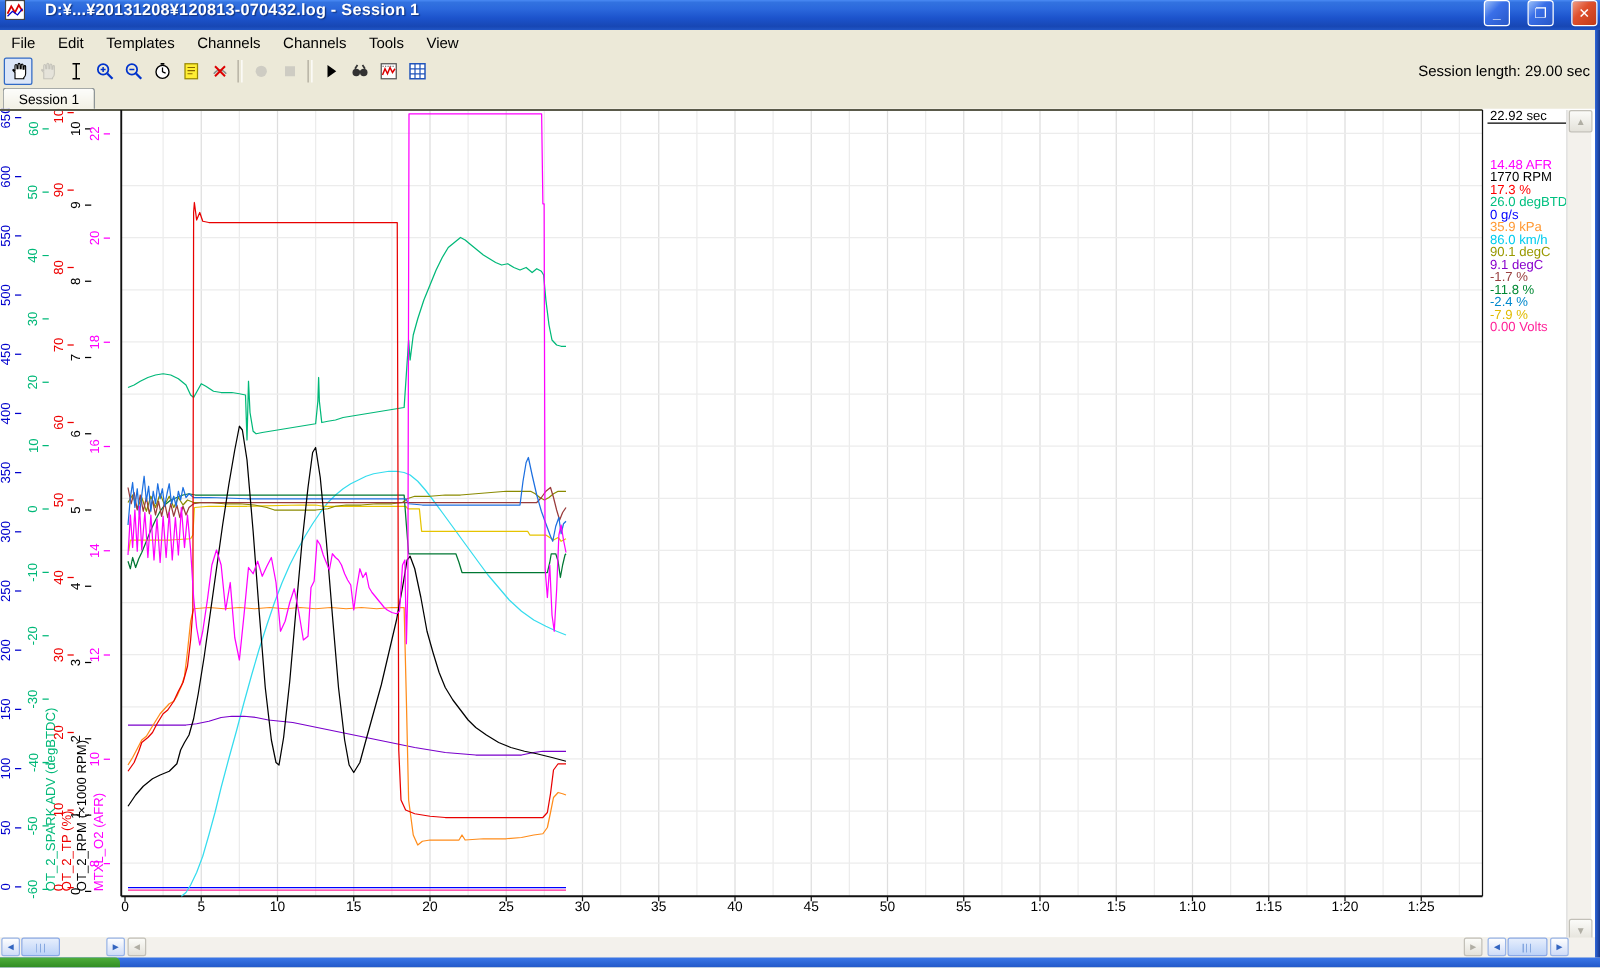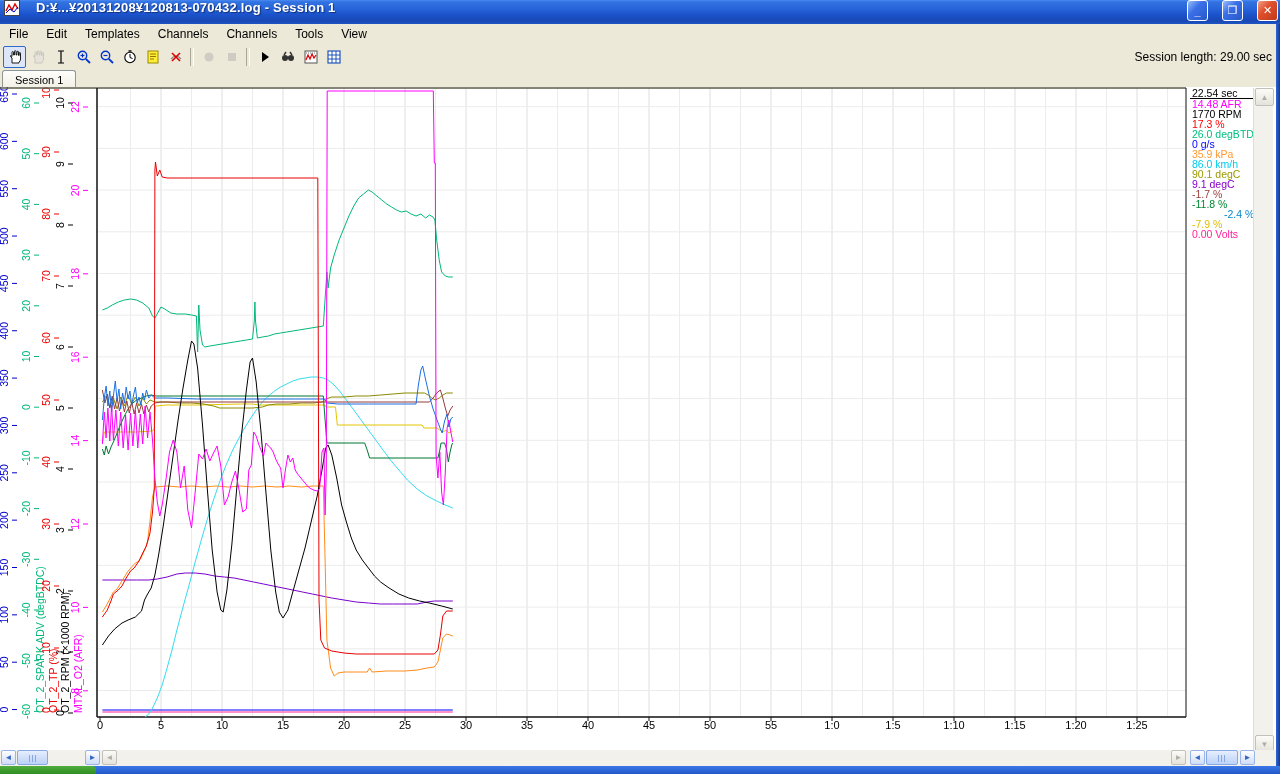--- a/index.html
+++ b/index.html
@@ -419,33 +419,33 @@
         <polyline points="102.4,449 104.3,455 106.1,446 108.5,454 111.0,447 113.4,442 117.1,433 120.7,424 124.4,416 128.1,409 131.7,404 136.6,400 141.5,398 146.4,396 151.2,395 156.1,396 173.2,396 222.0,396 270.8,396 323.3,396 325.1,420 326.9,443 364.7,443 367.2,450 369.6,458 437.9,458 439.8,450 441.0,443 444.6,443 446.5,449 448.3,462 450.1,452 452.0,444 452.8,443" fill="none" stroke="#007733" stroke-width="1" stroke-linejoin="round"></polyline>
         <polyline points="102.4,402 106.1,396 109.8,407 113.4,398 117.1,409 120.7,397 124.4,406 128.1,395 131.7,404 135.4,397 139.0,406 142.7,398 146.4,404 150.0,400 154.9,402 167.1,402 179.3,403 191.5,403 203.7,404 213.5,406 219.6,408 234.2,408 252.5,408 262.3,407 268.4,405 276.9,404 289.1,404 301.3,403 313.5,403 322.0,402 325.7,399 331.8,397 344.0,397 356.2,396 368.4,396 380.6,395 392.8,394 405.0,393 417.2,393 424.5,393 428.2,395 431.8,398 435.5,400 439.2,398 442.8,395 446.5,393 450.1,393 452.8,393" fill="none" stroke="#8a8a00" stroke-width="1" stroke-linejoin="round"></polyline>
         <polyline points="102.4,390 104.9,403 107.3,394 109.8,408 112.2,396 114.6,409 117.1,398 119.5,411 122.0,400 124.4,412 126.8,401 129.3,413 131.7,402 134.2,414 136.6,403 139.0,413 141.5,404 143.9,414 146.4,405 148.8,412 151.2,406 154.9,403 161.0,402 222.0,402 283.0,402 344.0,402 405.0,402 429.4,402 433.1,398 436.7,393 440.4,390 442.8,398 445.3,408 447.7,416 450.1,410 452.8,406" fill="none" stroke="#993b3b" stroke-width="1" stroke-linejoin="round"></polyline>
         <polyline points="102.4,420 104.3,398 106.1,386 107.9,406 109.8,391 111.6,412 113.4,396 115.3,381 117.1,401 118.9,389 120.7,409 122.6,393 124.4,403 126.2,387 128.1,399 129.9,391 131.7,405 133.6,395 135.4,387 137.2,403 139.0,397 140.9,405 142.7,393 144.5,400 146.4,390 148.8,398 151.2,395 154.9,398 167.1,398 197.6,399 246.4,399 295.2,399 324.5,399 326.9,403 337.9,404 368.4,404 416.0,404 418.4,385 420.9,370 422.7,366 425.7,380 429.4,396 433.1,409 436.7,419 440.4,429 442.2,433 444.6,421 447.1,414 448.9,427 450.8,419 452.8,417" fill="none" stroke="#1c6fe0" stroke-width="1" stroke-linejoin="round"></polyline>
         <polyline points="102.4,310 107.3,308 112.2,305 118.3,302 124.4,300 130.5,299 136.6,300 142.7,303 148.8,308 152.5,316 154.9,318 161.0,307 164.7,309 170.8,313 176.9,314 185.4,314 191.5,315 196.4,316 197.6,352 198.8,305 200.0,330 202.5,345 204.9,347 209.8,346 215.9,345 222.0,344 228.1,343 234.2,342 240.3,341 246.4,340 252.5,339 254.3,321 254.9,302 255.5,321 257.4,338 262.3,337 268.4,336 274.5,334 280.6,333 286.7,332 292.8,331 298.9,330 305.0,329 311.1,328 317.2,327 323.3,326 325.7,290 326.9,272 328.1,288 330.6,268 334.2,255 339.1,240 344.0,228 348.9,216 353.8,206 358.6,198 363.5,194 368.4,190 372.1,192 376.9,196 381.8,200 386.7,204 391.6,207 396.5,210 401.3,212 406.2,211 411.1,214 416.0,216 420.9,214 425.7,218 429.4,215 433.1,217 434.9,220 436.7,240 439.2,260 441.6,272 445.3,276 448.9,277 452.8,277" fill="none" stroke="#00b878" stroke-width="1" stroke-linejoin="round"></polyline>
         <polyline points="102.4,617 107.3,610 111.0,601 113.4,594 118.3,590 122.0,586 125.6,579 130.5,571 134.2,568 139.0,561 142.7,553 146.4,546 150.0,533 152.5,512 154.3,488 154.9,170 155.5,162 157.3,176 159.8,170 162.2,177 167.1,178 317.8,178 319.0,600 320.8,640 324.5,648 331.8,651 344.0,653 356.2,654 434.3,654 437.9,650 440.4,635 442.8,616 446.5,611 452.8,611" fill="none" stroke="#e80000" stroke-width="1" stroke-linejoin="round"></polyline>
         <polyline points="102.4,645 108.5,636 114.6,629 122.0,623 128.1,620 135.4,617 141.5,611 144.5,600 147.6,594 151.2,588 154.9,575 158.6,555 163.4,525 168.3,490 173.2,455 178.1,420 183.0,388 187.8,360 191.5,341 193.9,344 197.6,368 202.5,425 207.4,490 212.2,550 217.1,592 220.8,610 223.2,612 226.9,590 231.8,545 236.6,490 241.5,435 246.4,390 250.1,362 252.5,358 256.2,382 261.0,432 265.9,492 270.8,550 275.7,592 279.3,612 283.0,618 287.9,610 292.8,592 298.9,570 305.0,548 311.1,522 317.2,496 322.0,470 325.7,448 328.1,445 331.8,455 336.7,478 341.6,505 346.4,522 351.3,538 356.2,550 362.3,560 368.4,568 374.5,576 380.6,582 389.1,588 398.9,594 408.7,598 419.6,601 429.4,603 441.6,606 452.8,609" fill="none" stroke="#000000" stroke-width="1" stroke-linejoin="round"></polyline>
         <polyline points="102.4,444 104.3,412 106.1,438 107.9,408 109.8,441 111.6,405 113.4,440 115.9,410 118.3,446 120.7,412 123.2,448 125.6,415 128.1,450 130.5,413 132.9,446 135.4,410 137.8,448 140.3,414 142.7,444 145.1,406 147.6,438 150.0,412 152.5,440 154.9,478 157.3,502 159.8,516 162.2,505 165.9,480 169.5,452 173.2,440 176.9,452 180.5,488 184.2,466 187.8,510 191.5,528 195.2,492 198.8,454 202.5,459 206.1,449 209.8,461 213.5,453 217.1,446 220.8,466 224.4,505 228.1,497 231.8,482 235.4,471 239.1,490 242.7,512 246.4,509 248.8,470 251.3,465 253.7,432 256.2,436 258.6,444 261.0,450 263.5,456 265.9,443 268.4,446 270.8,448 273.2,452 275.7,459 278.1,464 280.6,468 283.0,488 285.4,470 287.9,455 290.3,462 292.8,458 295.2,470 297.6,474 300.1,477 302.5,480 305.0,483 307.4,486 309.8,488 313.5,490 317.2,491 319.6,489 322.0,452 323.9,448 325.1,515 326.3,470 327.2,91 433.3,91 434.3,163 435.3,163 436.1,455 437.9,478 439.8,452 441.6,492 443.4,505 445.3,472 447.1,428 448.9,420 450.8,432 452.8,442" fill="none" stroke="#ff00ff" stroke-width="1" stroke-linejoin="round"></polyline>
       </svg>
     <div id="legend">
-        <div class="lgitem lgtime">22.54 sec</div>
-        <div class="lgitem" style="color: rgb(255, 0, 255);">14.48 AFR</div>
+        <div class="lgitem lgtime">22.92 sec</div>
+        <div class="lgitem" style="color: rgb(255, 0, 255); margin-top: 28px;">14.48 AFR</div>
         <div class="lgitem" style="color: rgb(0, 0, 0);">1770 RPM</div>
         <div class="lgitem" style="color: rgb(255, 0, 0);">17.3 %</div>
         <div class="lgitem" style="color: rgb(0, 192, 128);">26.0 degBTDC</div>
         <div class="lgitem" style="color: rgb(0, 0, 255);">0 g/s</div>
         <div class="lgitem" style="color: rgb(255, 153, 51);">35.9 kPa</div>
         <div class="lgitem" style="color: rgb(0, 204, 238);">86.0 km/h</div>
         <div class="lgitem" style="color: rgb(153, 153, 0);">90.1 degC</div>
         <div class="lgitem" style="color: rgb(136, 0, 204);">9.1 degC</div>
         <div class="lgitem" style="color: rgb(153, 64, 64);">-1.7 %</div>
         <div class="lgitem" style="color: rgb(0, 136, 51);">-11.8 %</div>
-        <div class="lgitem" style="color: rgb(0, 136, 204); margin-left: 32px;">-2.4 %</div>
+        <div class="lgitem" style="color: rgb(0, 136, 204);">-2.4 %</div>
         <div class="lgitem" style="color: rgb(224, 187, 0);">-7.9 %</div>
         <div class="lgitem" style="color: rgb(255, 34, 153);">0.00 Volts</div>
       </div>
     <div id="vscroll">
       <div class="sbtn disabled" style="top:0px">▲</div>
       <div class="sbtn disabled" style="top:647px">▼</div>
     </div>
   </div>
 
   <div id="scrollrow">

